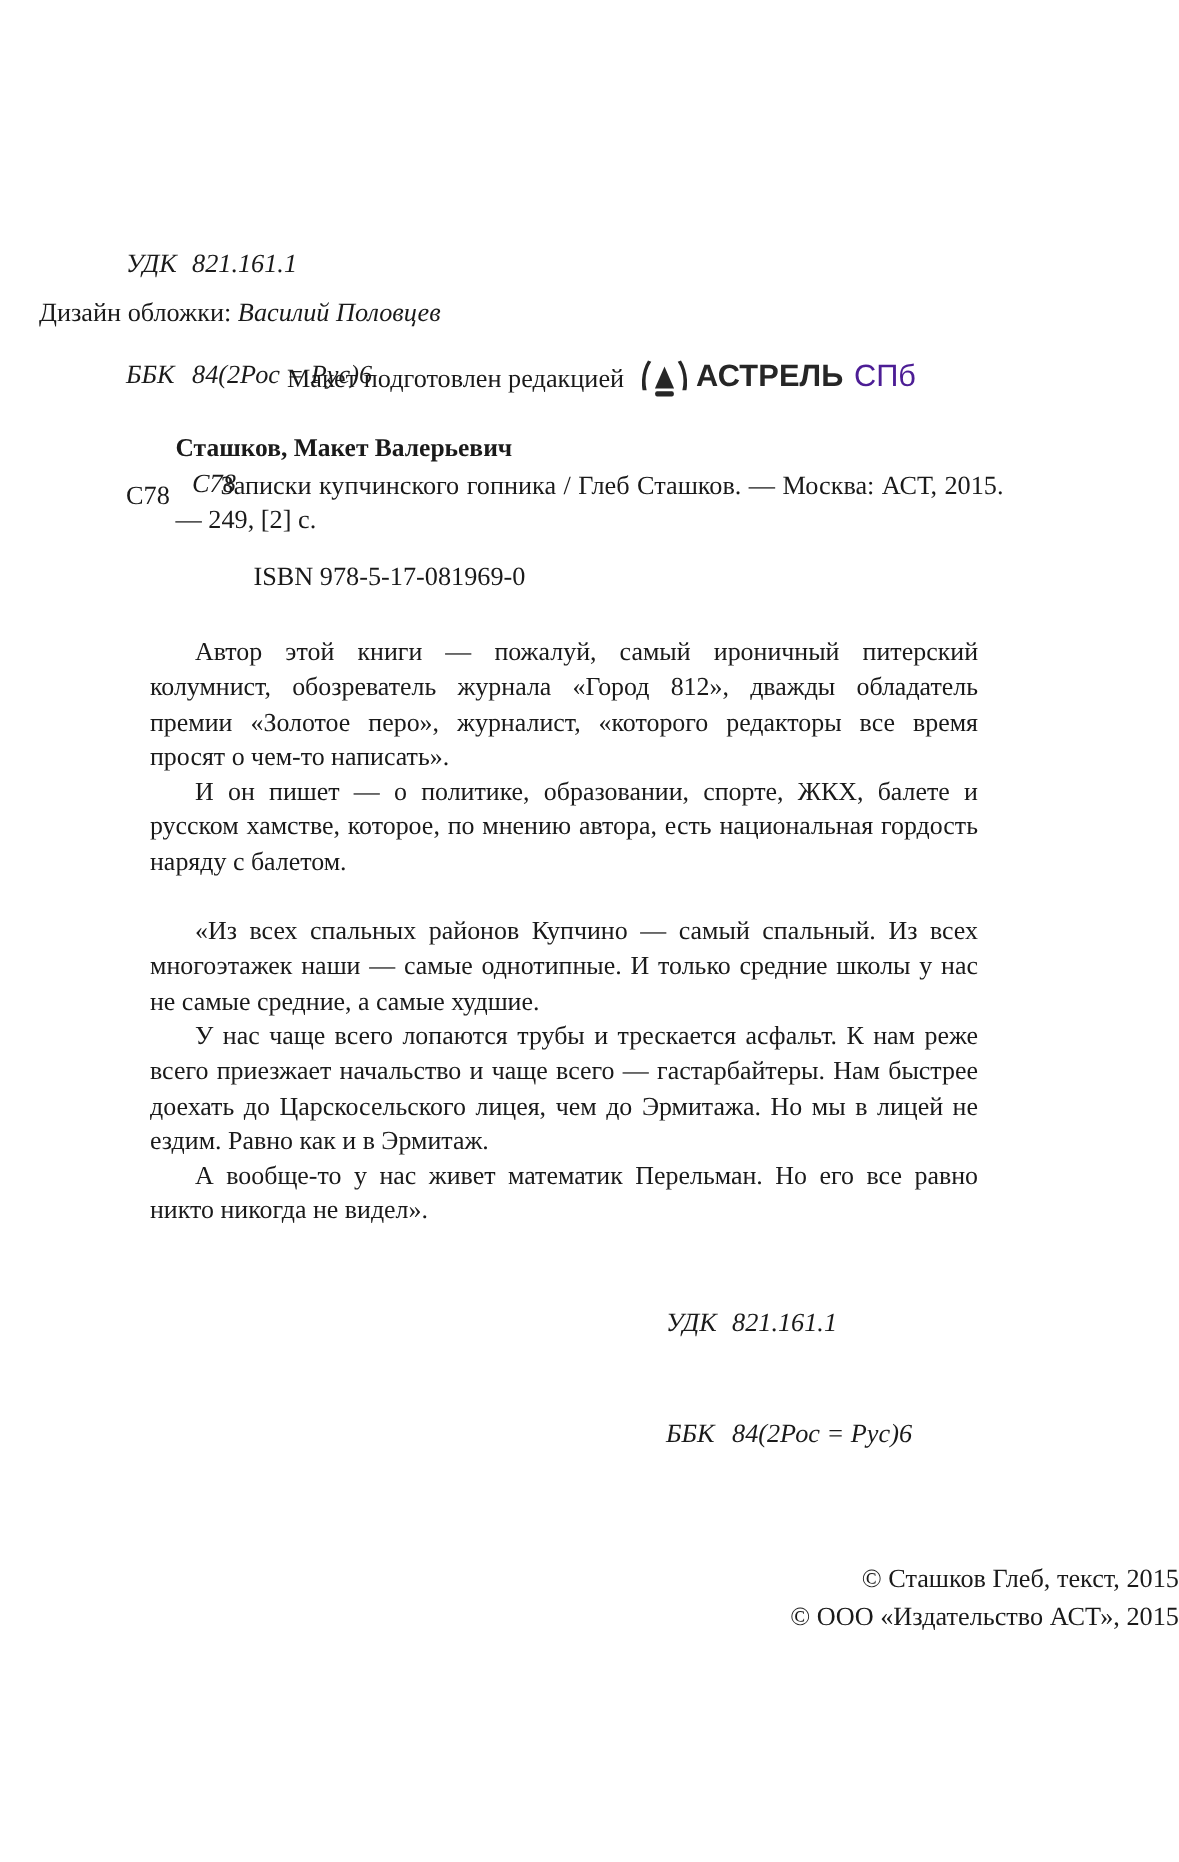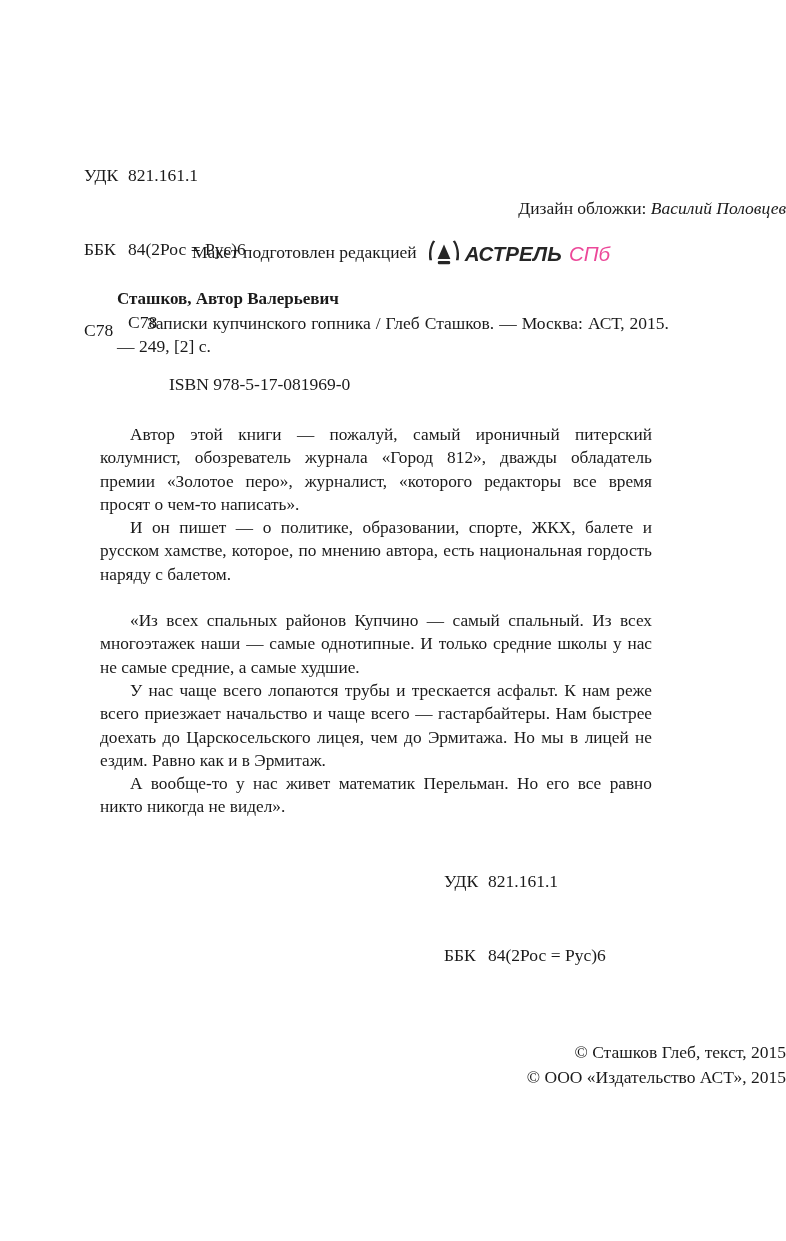--- a/index.html
+++ b/index.html
@@ -30,33 +30,34 @@
     position: absolute;
     left: 84px;
     top: 114px;
     font-size: 17.5px;
     line-height: 24.5px;
     white-space: pre;
   }
   .class-row {
     display: block;
     white-space: pre;
+    font-style: italic;
   }
   .cls-key {
     display: inline-block;
     width: 44px;
   }
 
   
   .cover-credit {
     position: absolute;
     left: 0;
     top: 198px;
     width: 786px;
-    text-align: right;
+    text-align: left;
     font-size: 17.5px;
     padding-left: 26px;
     box-sizing: border-box;
   }
   .cover-credit .who {
     font-style: italic;
   }
 
   
   .layout-row {
@@ -68,44 +69,43 @@
     justify-content: center;
     align-items: center;
     padding-left: 16px;
     box-sizing: border-box;
   }
   .layout-text {
     font-size: 17.5px;
   }
   .logo {
     display: inline-flex;
-    align-items: flex-end;
+    align-items: flex-start;
     margin-left: 12px;
-    font-style: italic;
   }
   .logo-mark {
     display: inline-block;
     width: 30px;
     height: 27px;
     margin-right: 6px;
     position: relative;
     top: 1px;
   }
   .logo-word {
     font-family: "Liberation Sans", "DejaVu Sans", sans-serif;
     font-weight: bold;
     font-size: 20.5px;
     letter-spacing: 0.1px;
     color: #262626;
   }
   .logo-city {
     font-family: "Liberation Sans", "DejaVu Sans", sans-serif;
     font-weight: normal;
     font-size: 20.5px;
-    color: #ec4899;
+    color: #4c1d95;
     margin-left: 7px;
   }
 
   
   .biblio {
     position: absolute;
     left: 117px;
     top: 288px;
     width: 552px;
   }
@@ -209,21 +209,21 @@
         </svg>
       </span>
       <span class="logo-word">АСТРЕЛЬ</span>
       <span class="logo-city">СПб</span>
     </span>
   </div>
 
   <div class="shelf-mark">С78</div>
 
   <div class="biblio">
-    <div class="biblio-author">Сташков, Автор Валерьевич</div>
+    <div class="biblio-author">Сташков, Макет Валерьевич</div>
     <div class="biblio-desc">Записки купчинского гопника  /  Глеб Сташков. — Москва: АСТ, 2015.— 249, [2] с.</div>
   </div>
 
   <div class="isbn">ISBN 978-5-17-081969-0</div>
 
   <div class="annotation">
     <p>Автор этой книги — пожалуй, самый ироничный питерский колумнист, обозреватель журнала «Город 812», дважды обладатель премии «Золотое перо», журналист, «которого редакторы все время просят о чем-то написать».</p>
     <p>И он пишет — о политике, образовании, спорте, ЖКХ, балете и русском хамстве, которое, по мнению автора, есть национальная гордость наряду с балетом.</p>
     <div class="gap"></div>
     <p>«Из всех спальных районов Купчино — самый спальный. Из всех многоэтажек наши — самые однотипные. И только средние школы у нас не самые средние, а самые худшие.</p>

